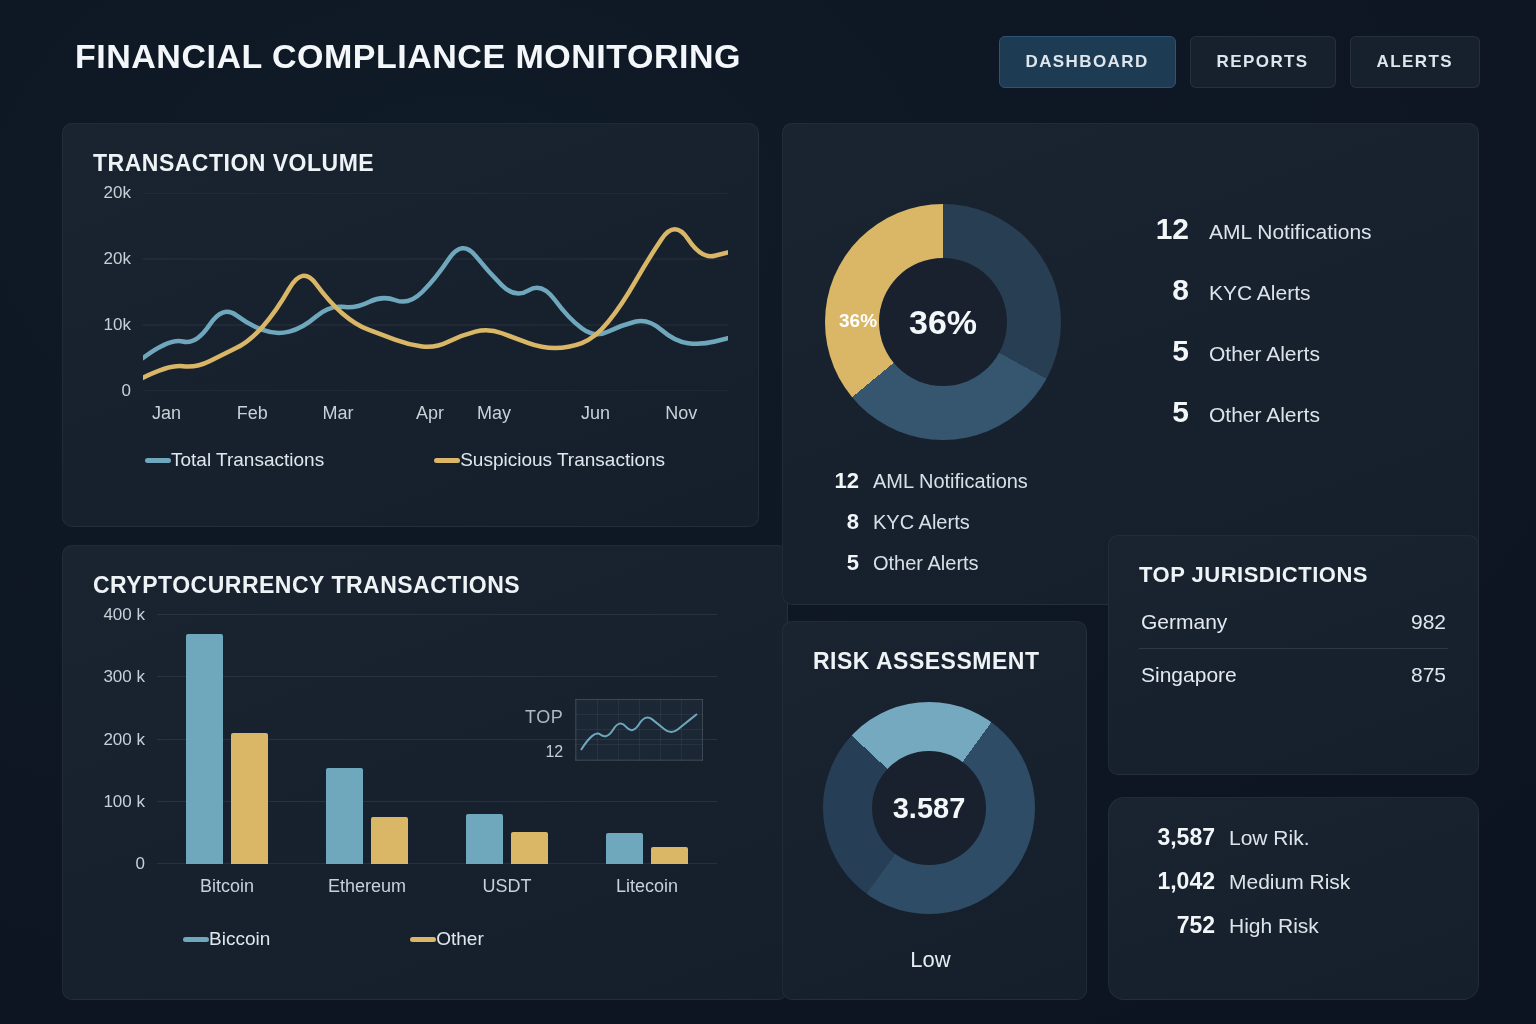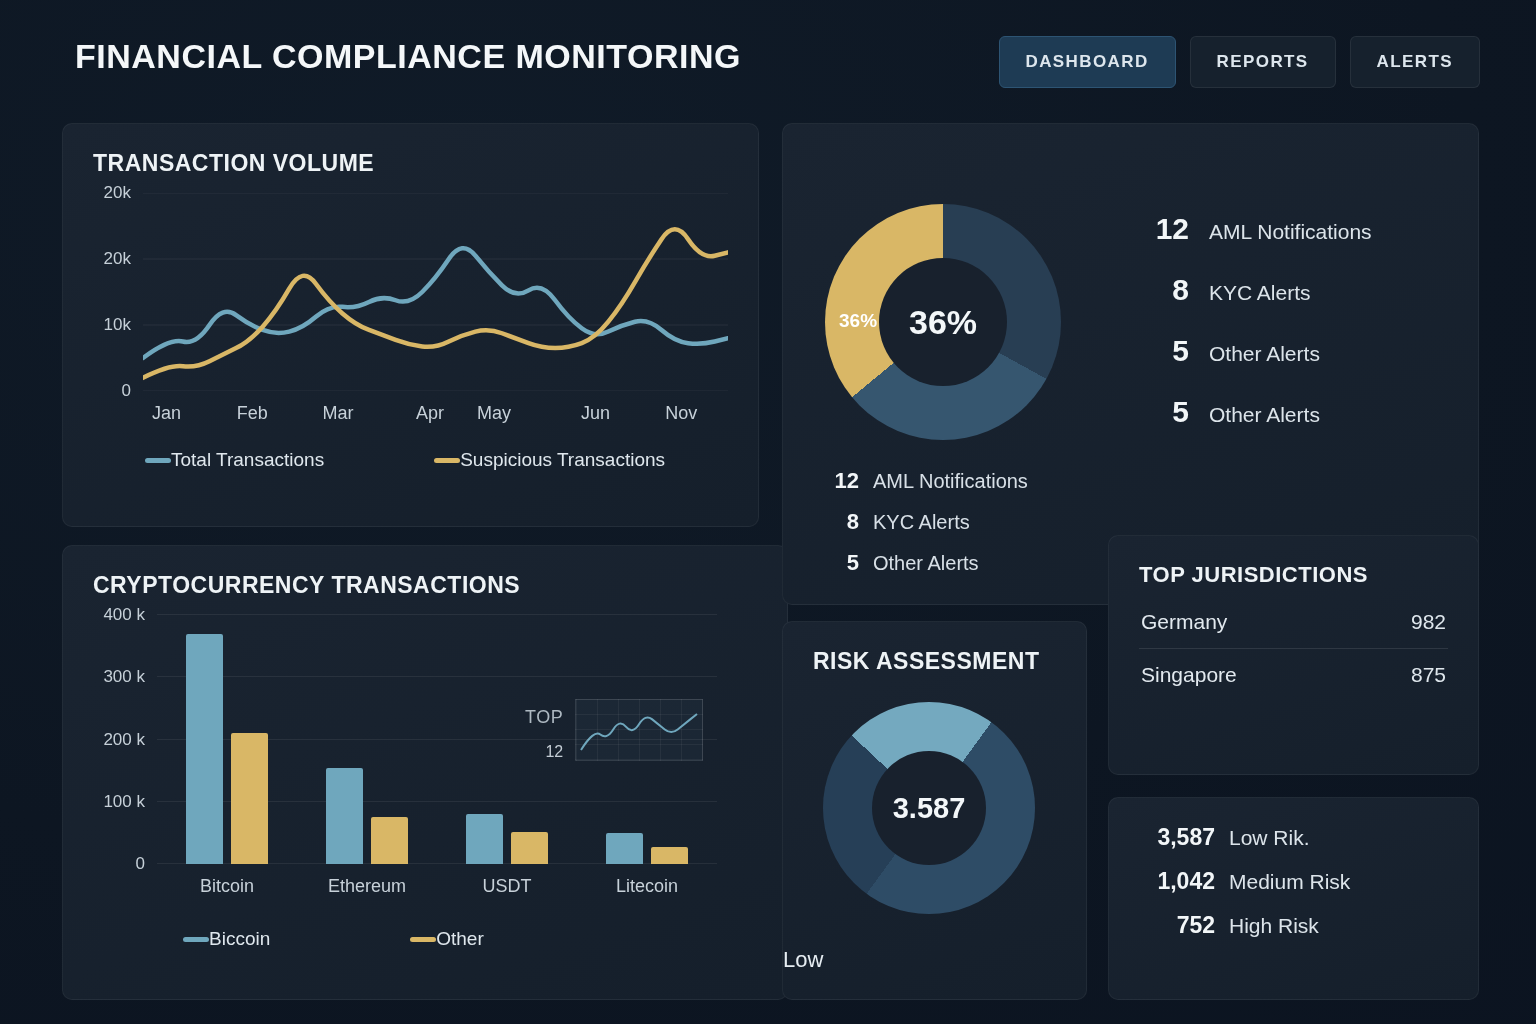--- a/index.html
+++ b/index.html
@@ -25,21 +25,21 @@
     background:linear-gradient(160deg,#1a2431 0%, #151f2b 100%);
     border:1px solid rgba(255,255,255,0.05); border-radius:10px;
   }
   .card-title { margin:0 0 16px 0; font-size:23px; font-weight:bold; letter-spacing:0.5px; color:#eef3f6; }
 
   #card-tv     { left:62px;   top:123px; width:697px; height:404px; }
   #card-crypto { left:62px;   top:545px; width:726px; height:455px; }
   #card-reg    { left:782px;  top:123px; width:697px; height:482px; }
   #card-risk   { left:782px;  top:621px; width:305px; height:379px; }
   #card-jur    { left:1108px; top:535px; width:371px; height:240px; }
-  #card-rsum   { left:1108px; top:797px; width:371px; height:203px; }
+  #card-rsum   { left:1108px; top:797px; width:371px; height:203px;border-radius:16px; }
 
   .chart-grid { display:grid; grid-template-columns:auto 1fr; }
   .y-ticks { position:relative; }
   #tv-y { width:50px; height:198px; }
   #cr-y { width:64px; height:249px; }
   .ytick { position:absolute; right:12px; font-size:17px; color:#c6d0d8; }
   .plot { position:relative; }
   #tv-plot { width:585px; height:198px; }
   #cr-plot { width:560px; height:249px; }
   .x-ticks { position:relative; height:26px; margin-top:12px; }
@@ -84,21 +84,21 @@
   .side-list { position:absolute; left:360px; top:88px; width:320px; }
   .stat-row { display:flex; align-items:baseline; gap:20px; margin-bottom:27px; }
   .stat-num { min-width:46px; text-align:right; font-size:30px; font-weight:bold; color:#f2f6f8; }
   .stat-label { font-size:21px; color:#dce4ea; }
 
   .sub-list { position:absolute; left:48px; top:344px; }
   .sub-row { display:flex; align-items:baseline; gap:14px; margin-bottom:15px; }
   .sub-num { min-width:28px; text-align:right; font-size:22px; font-weight:bold; color:#f2f6f8; }
   .sub-label { font-size:20px; color:#d8e0e7; }
 
-  .risk-caption { position:absolute; left:0; right:8px; bottom:26px; font-size:22px; color:#e6edf2; }
+  .risk-caption { position:absolute; left:0; right:8px; bottom:26px; text-align:center; font-size:22px; color:#e6edf2; }
 
   .jur-row { display:flex; justify-content:space-between; align-items:baseline; padding:14px 2px; font-size:21px; color:#e2e9ef; }
   .jur-row.divided { border-bottom:1px solid rgba(255,255,255,0.10); }
   .jur-name { color:#e2e9ef; }
   .jur-value { color:#dfe7ed; }
   #card-jur .card-title { font-size:22px; margin-bottom:8px; }
 
   .rsum-row { display:flex; align-items:baseline; gap:14px; margin-bottom:17px; }
   .rsum-num { min-width:76px; text-align:right; font-size:23px; font-weight:bold; color:#f2f6f8; }
   .rsum-label { font-size:21px; color:#dce4ea; }

